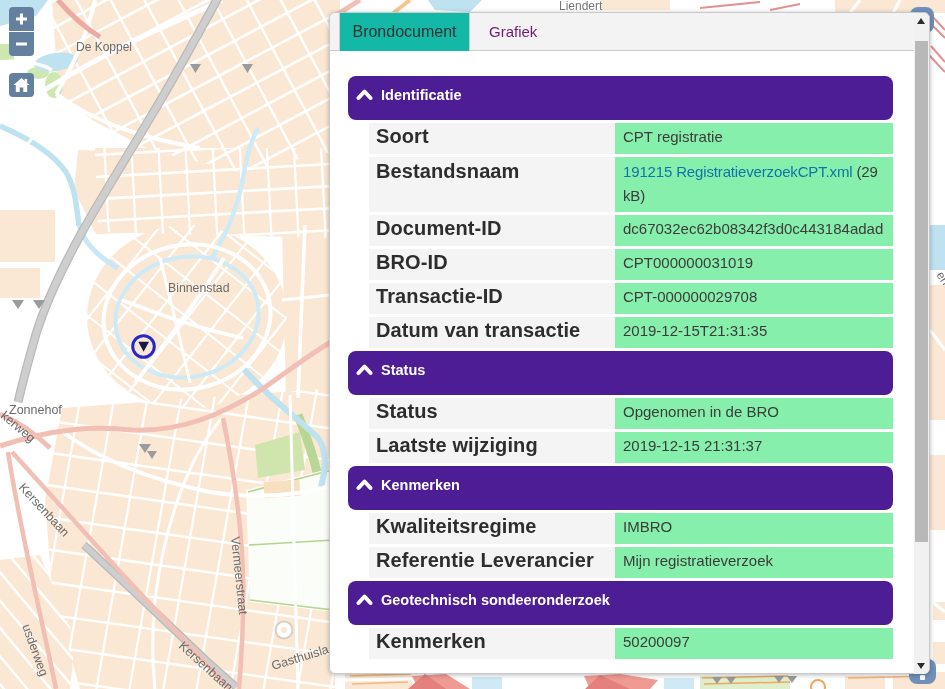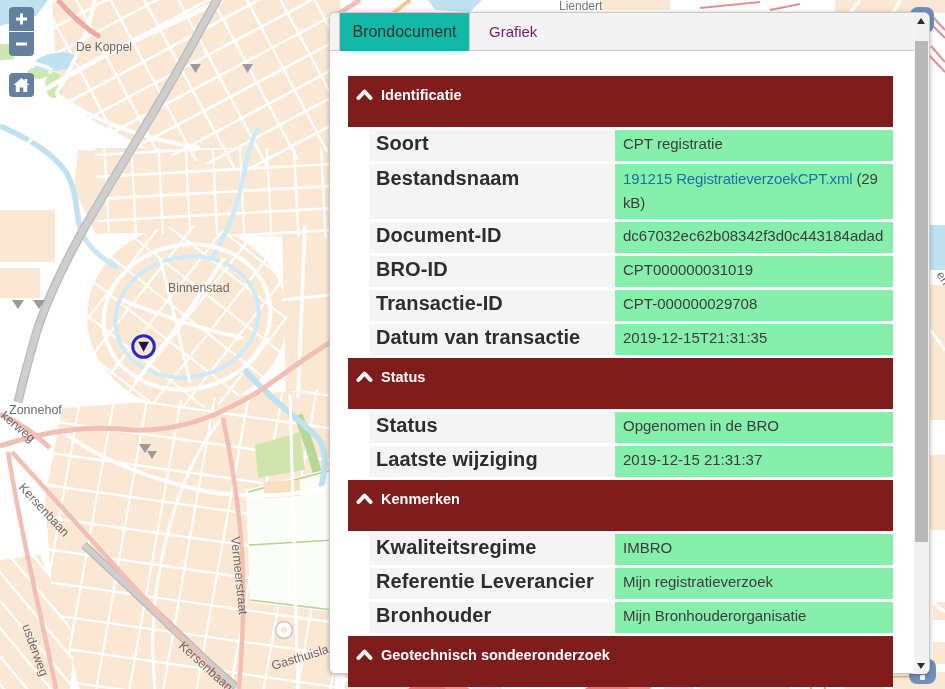--- a/index.html
+++ b/index.html
@@ -16,21 +16,21 @@
  background:#fff;border:1px solid #c9c9c9;border-radius:6px;box-sizing:border-box;
  box-shadow:0 1px 5px rgba(0,0,0,.28);}
 #tabbar{position:absolute;left:0;top:0;width:100%;height:38px;background:#f3f3f3;
  border-bottom:1px solid #cbcbcb;border-radius:6px 6px 0 0;box-sizing:border-box;}
 #tabactive{position:absolute;left:9px;top:-1px;width:131px;height:39px;background:#14b8a6;
  border:1px solid #cbcbcb;border-bottom:none;box-sizing:border-box;
  font-size:16px;color:#333;line-height:38px;text-align:center;}
 #tabgraf{position:absolute;left:159px;top:0;font-size:15px;color:#701a75;line-height:37px;}
 
 #tbl{position:absolute;left:18px;top:63px;width:545px;}
-.sech{height:51px;background:#7f1d1d;margin-bottom:3px;position:relative;}
+.sech{height:44px;background:#4c1d95;margin-bottom:3px;position:relative;border-radius:8px;}
 .sech span{position:absolute;left:33px;top:0;line-height:38px;color:#fff;
  font-weight:bold;font-size:14.5px;letter-spacing:0px;}
 .sech svg{position:absolute;left:8px;top:12px;}
 .row{position:relative;margin-left:21px;height:31px;margin-bottom:3px;}
 .lab{position:absolute;left:0;top:0;width:246px;height:31px;background:#f4f4f4;
  font-weight:bold;font-size:20px;letter-spacing:0.1px;color:#2d2d2d;
  line-height:26px;padding-left:7px;box-sizing:border-box;white-space:nowrap;}
 .val{position:absolute;left:246px;top:0;width:278px;height:31px;background:#86efac;
  font-size:15px;letter-spacing:0;color:#3c3c3c;
  line-height:28px;padding-left:8px;box-sizing:border-box;white-space:nowrap;}
@@ -526,24 +526,20 @@
           <span>Kenmerken</span>
         </div>
     <div class="row">
           <div class="lab">Kwaliteitsregime</div>
           <div class="val">IMBRO</div>
         </div>
     <div class="row">
           <div class="lab">Referentie Leverancier</div>
           <div class="val">Mijn registratieverzoek</div>
         </div>
-    <div class="row">
-          <div class="lab">Bronhouder</div>
-          <div class="val">Mijn Bronhouderorganisatie</div>
-        </div>
     <div class="sech" style="margin-top:1px;">
           <svg width="17" height="14" viewBox="0 0 17 14">
             <polyline points="2.5,10 8.5,3.5 14.5,10" fill="none" stroke="#fff" stroke-width="4" stroke-linecap="round" stroke-linejoin="round"></polyline>
           </svg>
           <span>Geotechnisch sondeeronderzoek</span>
         </div>
     <div class="row">
           <div class="lab">Kenmerken</div>
           <div class="val">50200097</div>
         </div>

